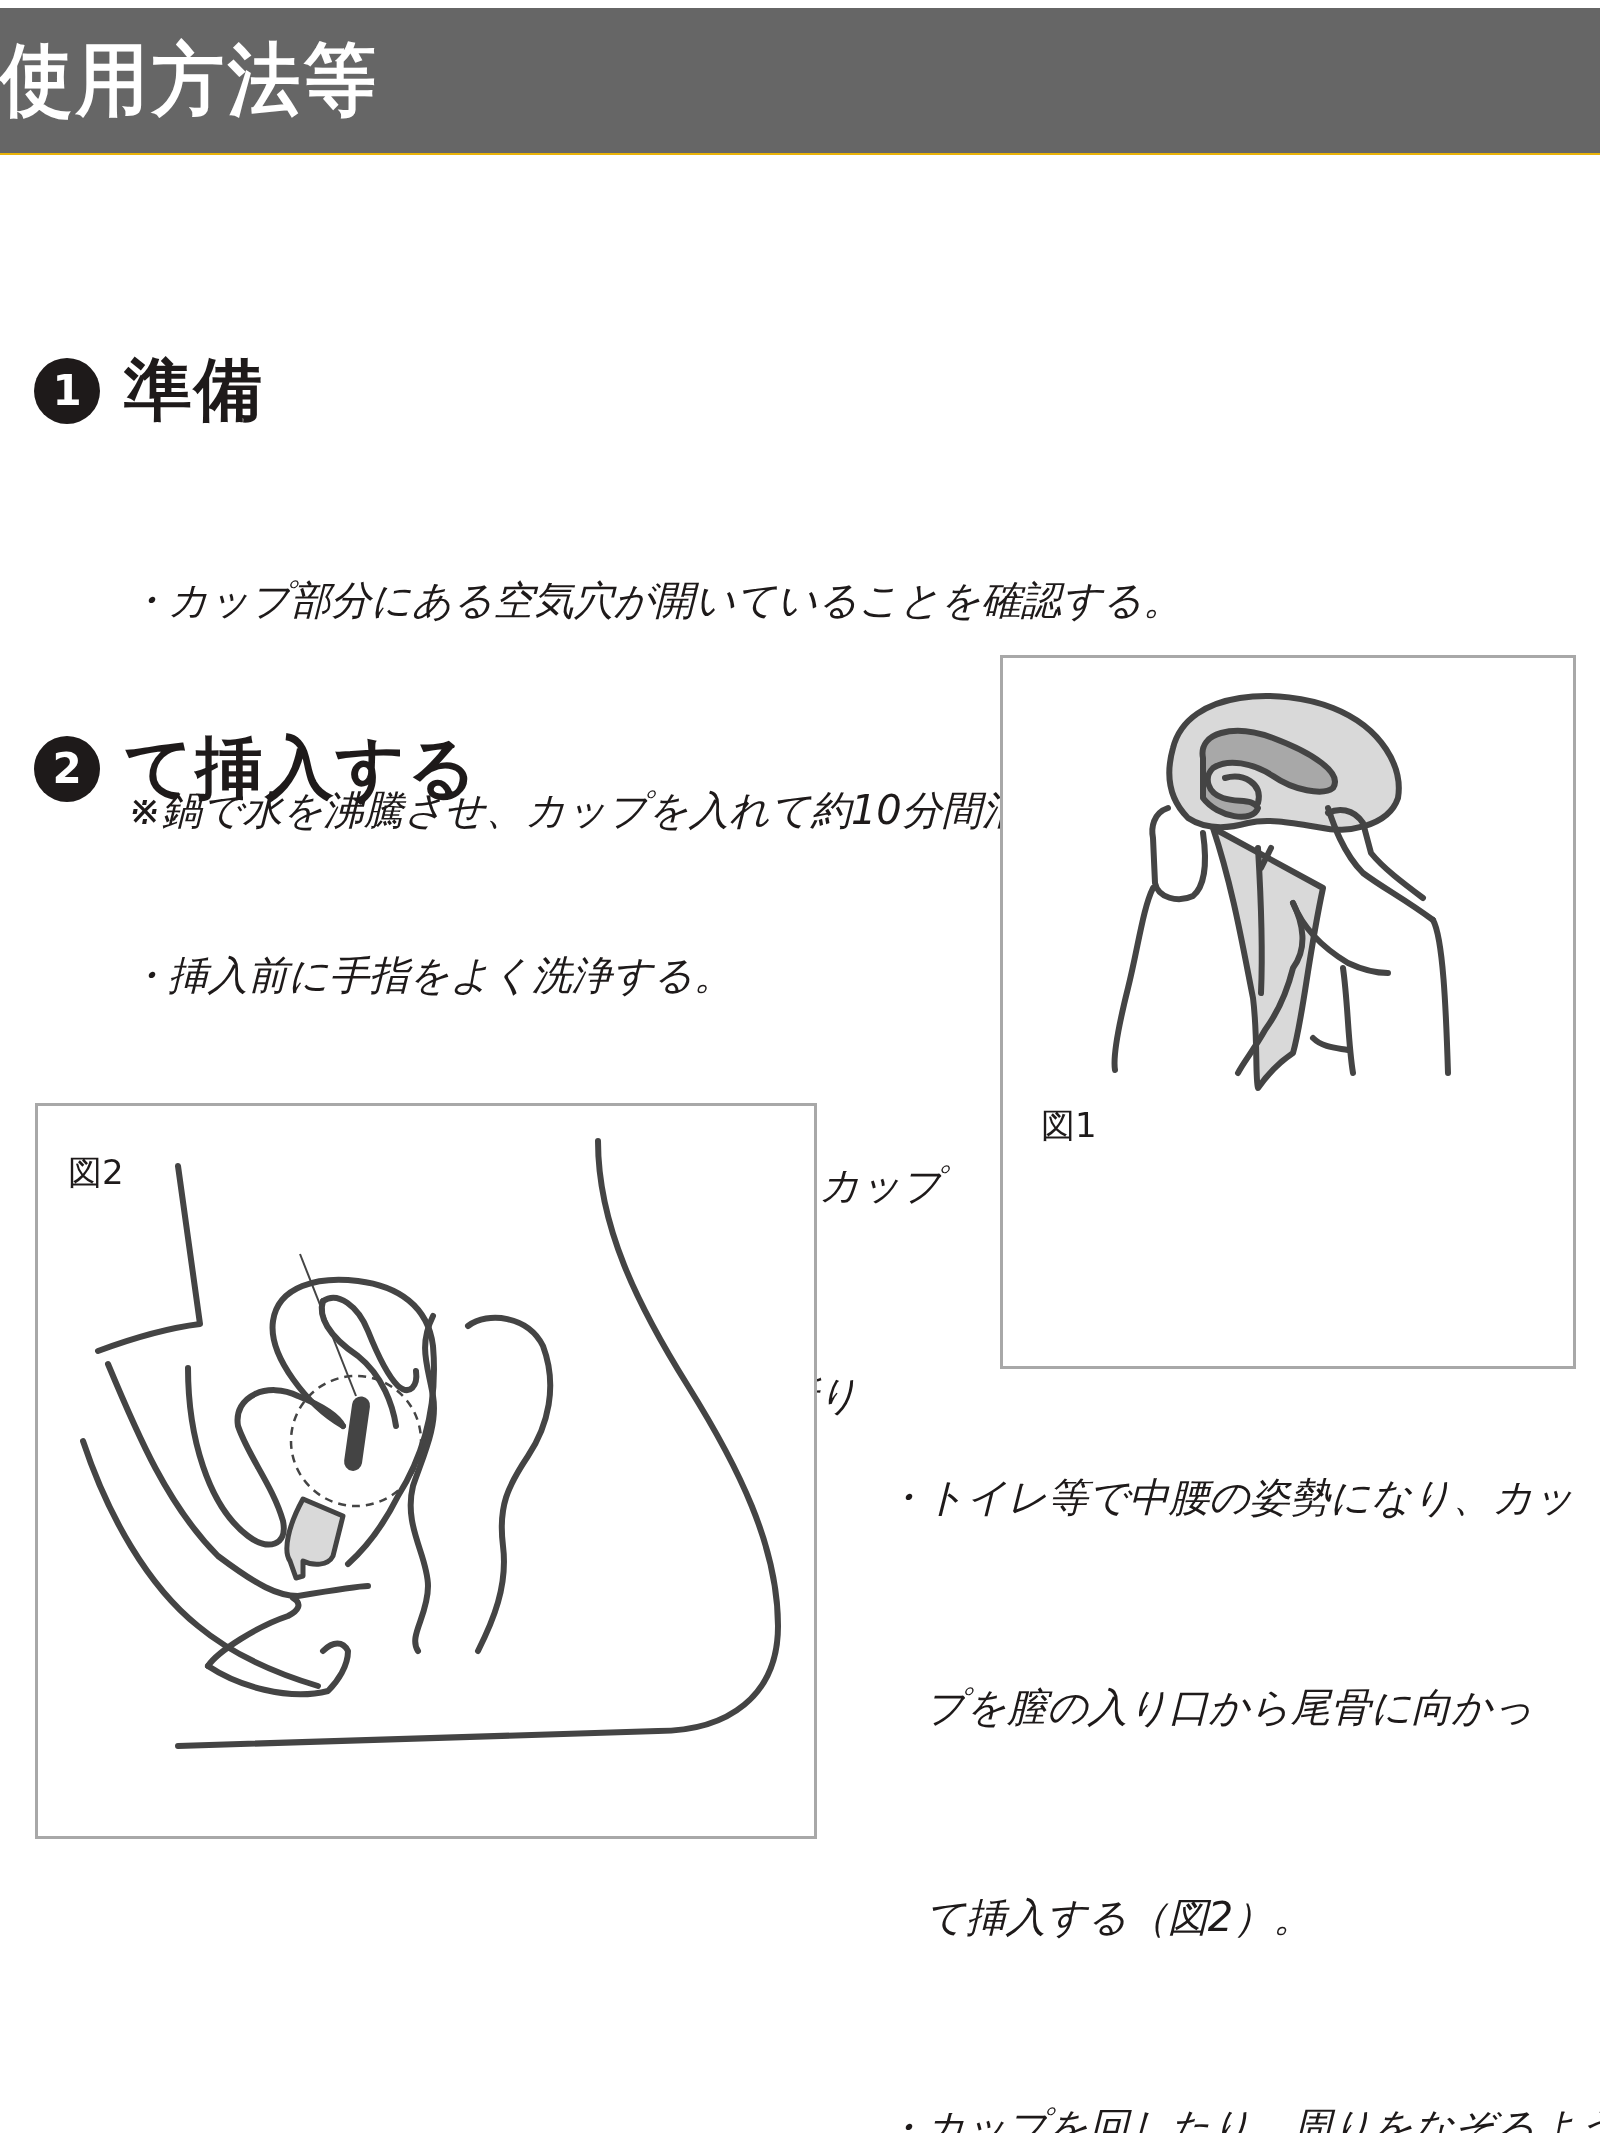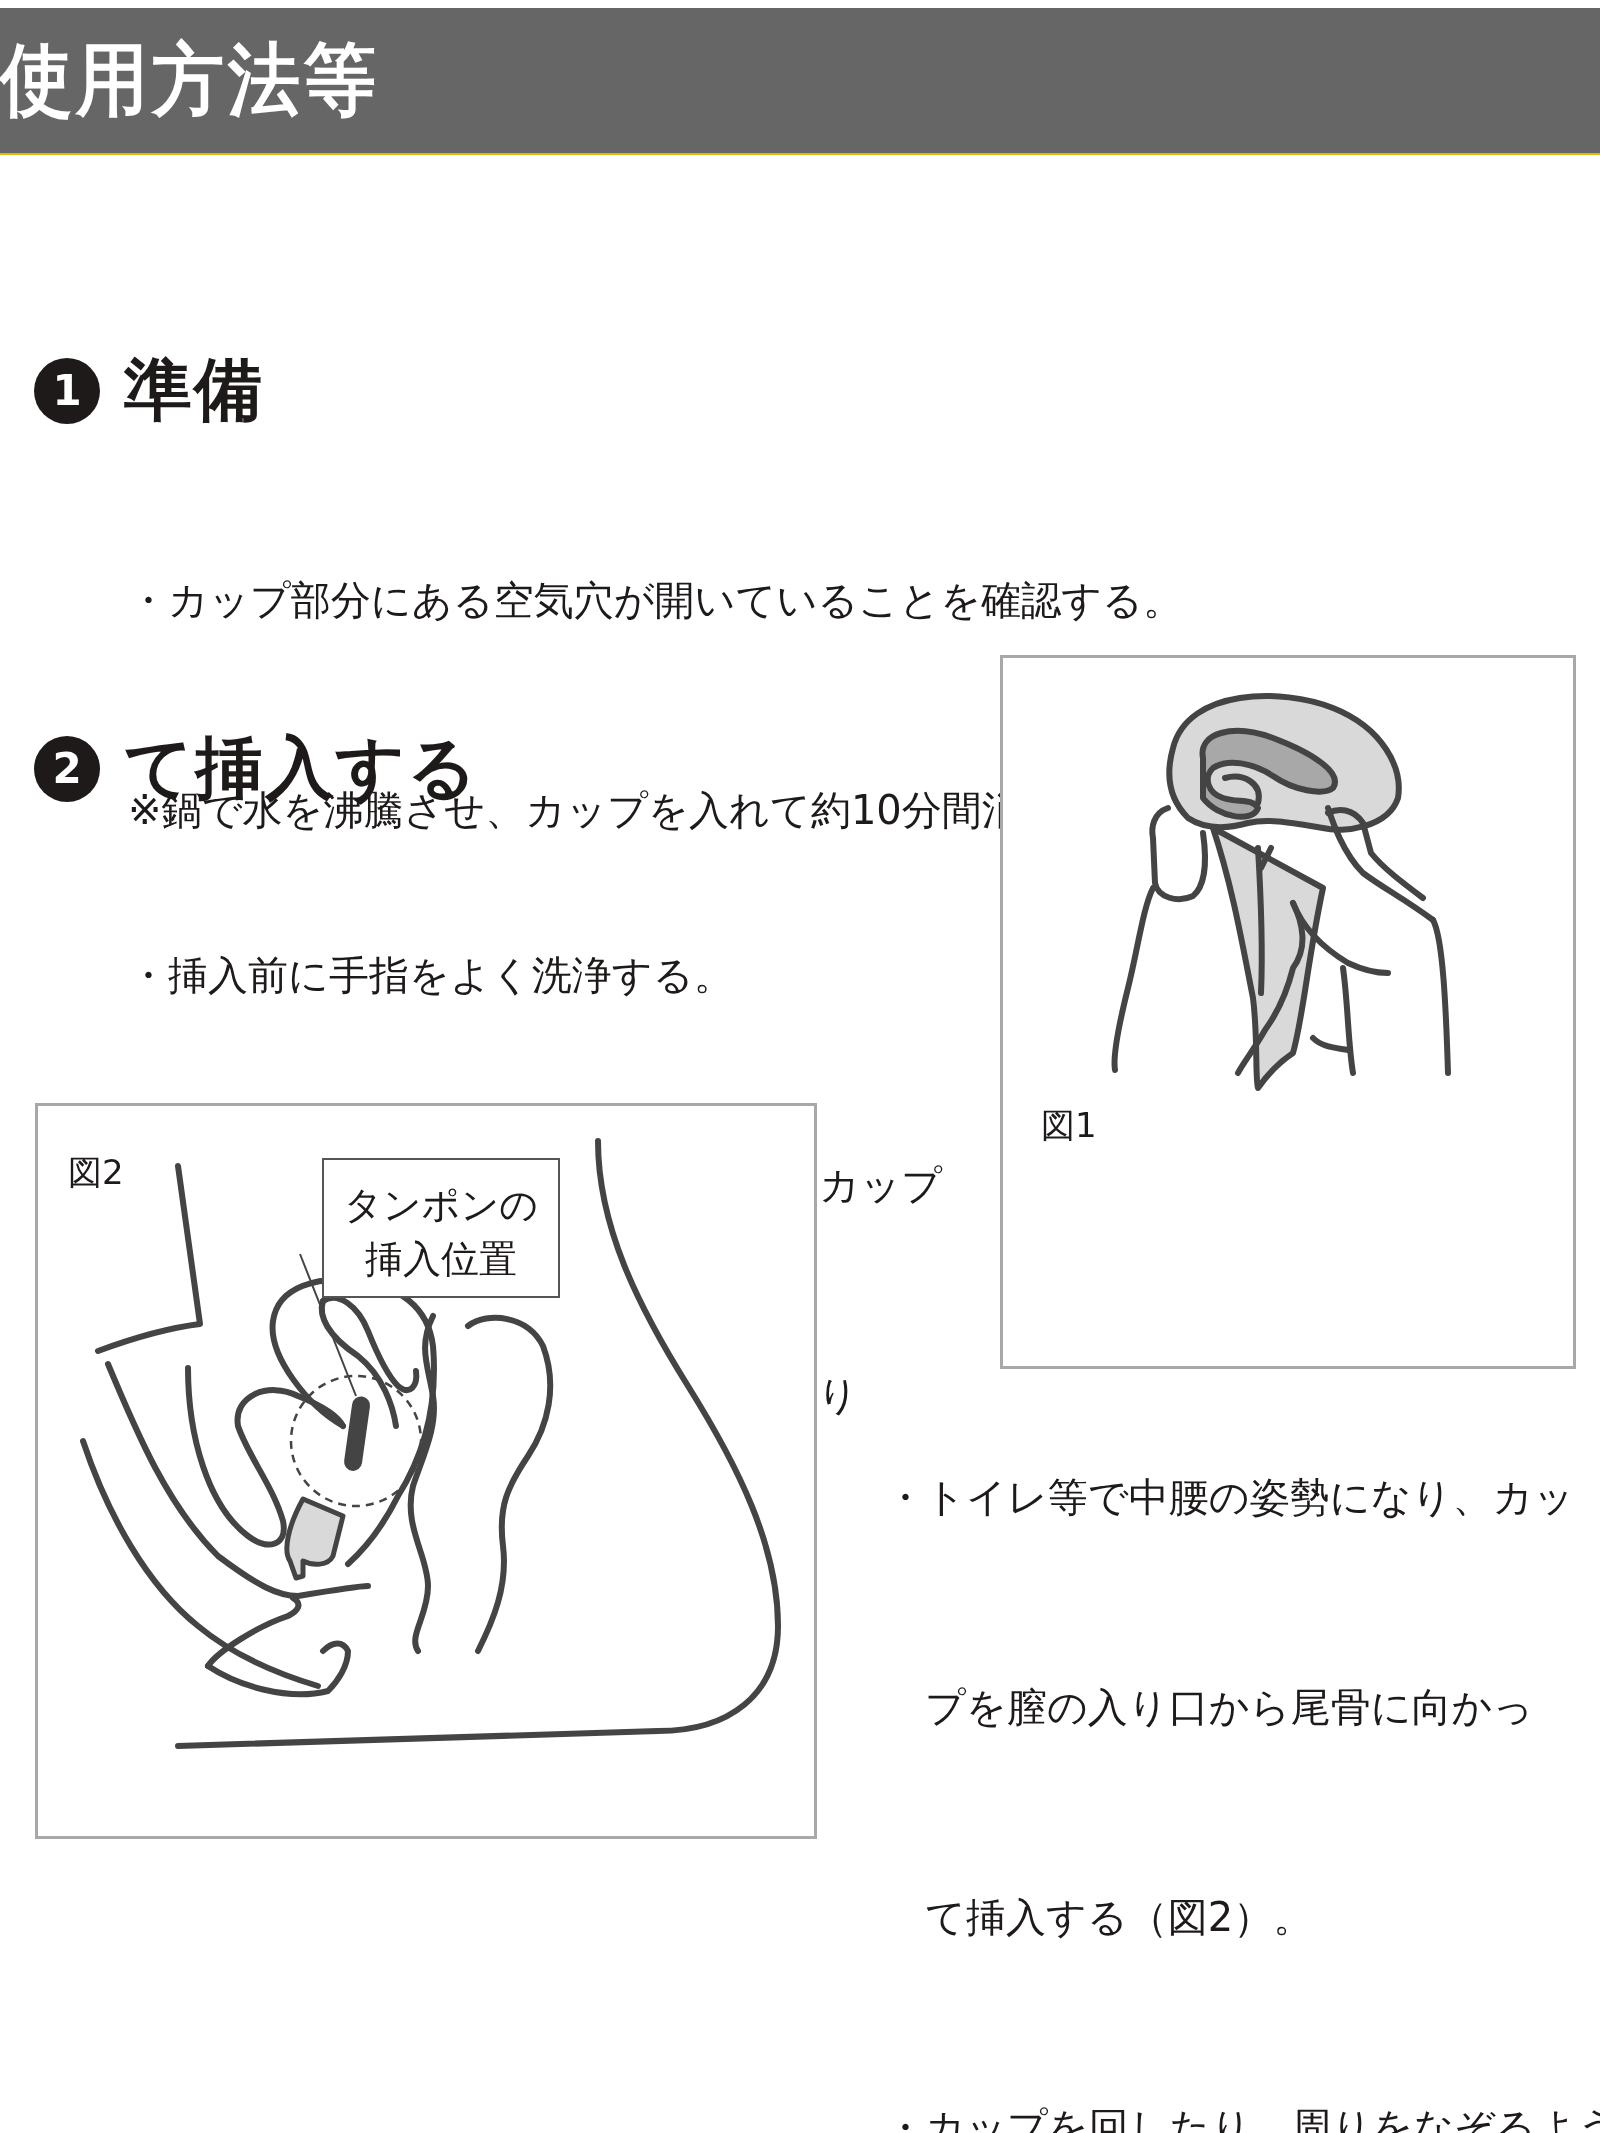--- a/index.html
+++ b/index.html
@@ -58,20 +58,21 @@
     }
     .text-block {
       position: absolute;
       font-size: 40px;
       line-height: 70px;
       white-space: pre;
     }
     .text-line {
       display: block;
       white-space: pre;
+      font-style: italic;
     }
     .figure {
       position: absolute;
       border: 3px solid #a8a8a8;
       background: #ffffff;
       box-sizing: border-box;
     }
     .fig-label {
       position: absolute;
       font-size: 34px;
@@ -168,24 +169,20 @@
 
     <circle cx="318" cy="335" r="65" fill="none" stroke="#444" stroke-width="2.5" stroke-dasharray="8 6"></circle>
 
     <rect x="310" y="290" width="18" height="75" rx="9" fill="#444" transform="rotate(8 318 328)"></rect>
 
     <path d="M265 393 L 305 410 L 295 450 C 290 460, 275 460, 265 455 L 265 470 L 258 472 L 252 455 C 245 445, 250 420, 265 393 Z" fill="#d9d9d9" stroke="#444" stroke-width="5" stroke-linejoin="round"></path>
 
     <line x1="262" y1="148" x2="318" y2="290" stroke="#444" stroke-width="2"></line>
   </svg>
   <div class="fig-label" style="left:30px; top:28px;margin-top:16px;">図2</div>
-  <div class="callout" style="left:284px; top:52px; width:238px; height:140px;">
-    <span class="text-line">タンポンの</span>
-    <span class="text-line">挿入位置</span>
-  </div>
 </div>
 
 <div class="text-block" style="left:885px; top:1322px;">
   <span class="text-line">・トイレ等で中腰の姿勢になり、カッ</span>
   <span class="text-line">　プを膣の入り口から尾骨に向かっ</span>
   <span class="text-line">　て挿入する（図2）。</span>
   <span class="text-line">・カップを回したり、周りをなぞるよう</span>
   
   
   

